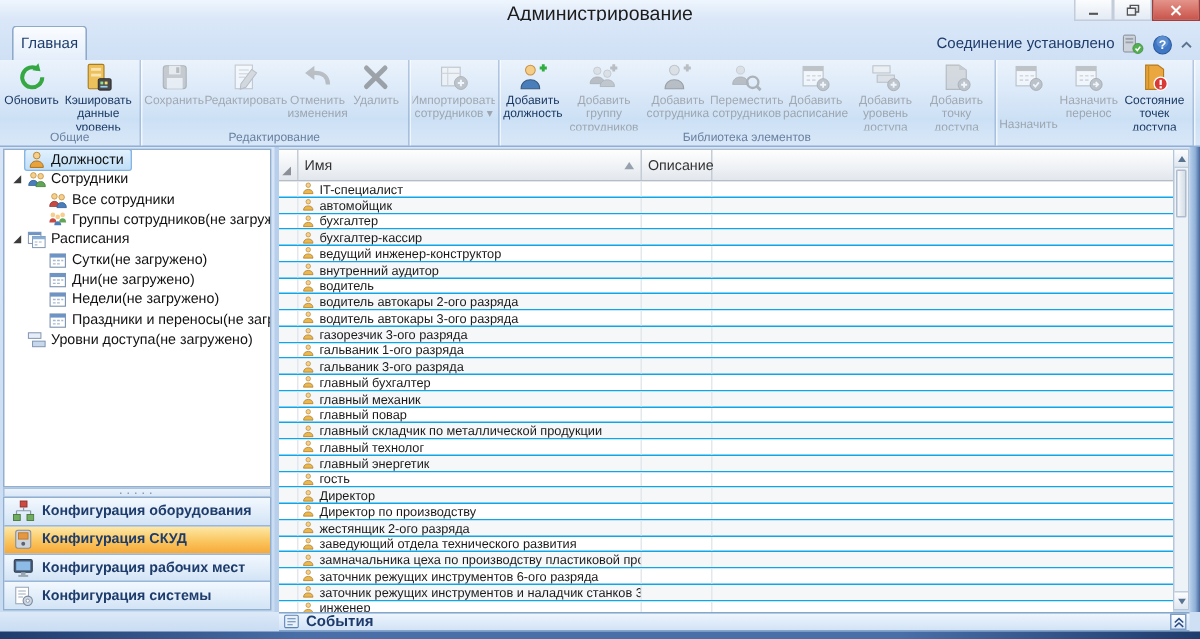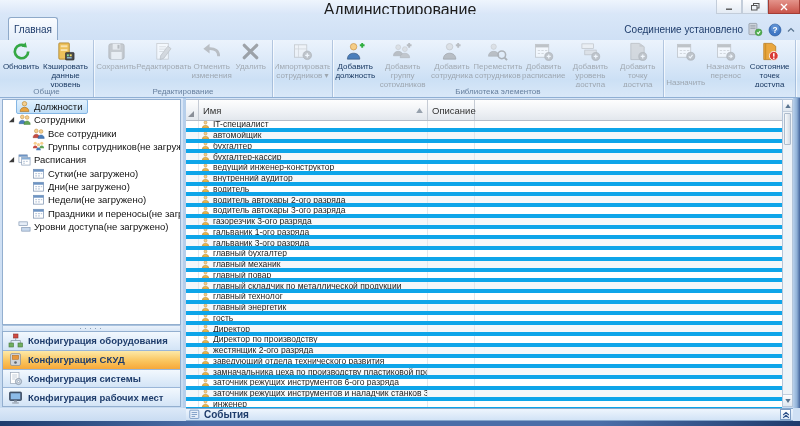--- a/index.html
+++ b/index.html
@@ -1,21 +1,21 @@
 <!DOCTYPE html>
 <html><head>
 <meta charset="utf-8">
 <style>
   html,body{margin:0;padding:0;}
   body{width:800px;height:426px;overflow:hidden;position:relative;
        font-family:"Liberation Sans",sans-serif;background:#cfe0f4;}
   .abs{position:absolute;}
   
   .titlebar{left:0;top:0;width:800px;height:14px;background:linear-gradient(#eef5fd,#d9e6f8);}
-  .title{left:0;right:0;top:1px;text-align:center;font-size:16px;color:#1c1c1c;}
+  .title{left:0;right:0;top:1px;text-align:center;font-size:13px;color:#1c1c1c;}
   .win-controls{right:0;top:0;display:flex;}
   .win-btn{width:24px;height:13px;display:flex;align-items:center;justify-content:center;
            background:linear-gradient(#fbfcfe,#e4ebf4);border:1px solid #c3cdda;border-top:none;}
   .win-btn.close{width:30px;background:linear-gradient(#e4948b,#c9544a);border-color:#a33d35;}
   
   .tabrow{left:0;top:14px;width:800px;height:26px;background:linear-gradient(#d9e7f8,#cfe0f5);}
   .tab{left:8px;top:3px;width:48px;height:22px;background:linear-gradient(#fafcff,#e4eefa);
        border:1px solid #8ea9c9;border-bottom:none;border-radius:3px 3px 0 0;
        display:flex;align-items:center;justify-content:center;font-size:10px;color:#1e3c6b;}
   .conn{right:5px;top:8px;display:flex;align-items:center;gap:5px;}
@@ -62,21 +62,21 @@
   .ghead{left:0;top:0;right:0;height:21px;display:flex;
          background:linear-gradient(#fefefe,#eef1f5 60%,#e2e7ed);border-bottom:1px solid #b6bdc7;box-sizing:border-box;}
   .hc{border-right:1px solid #c6ccd5;display:flex;align-items:center;padding:0 4px;font-size:9.5px;color:#333;box-sizing:border-box;}
   .hc-ind{width:13px;padding:0;position:relative;}
   .hc-ind svg{position:absolute;left:2px;bottom:3px;width:6px;height:6px;}
   .hc-name{width:229px;justify-content:space-between;}
   .hc-desc{width:47px;}
   .hc-fill{flex:1;border-right:none;}
   .sortglyph{display:inline-flex;}
   .gbody{left:0;top:21px;right:0;bottom:0;overflow:hidden;position:absolute;}
-  .grow{display:flex;height:10.75px;align-items:center;border-bottom:4px solid #0ea5e9;
+  .grow{display:flex;height:10.75px;align-items:center;border-bottom:1px solid #0ea5e9;
         font-size:8.5px;color:#1a1a1a;box-sizing:border-box;background:#fff;}
   .grow:nth-child(even){background:#f5f7f9;}
   .c-ind{width:13px;height:100%;border-right:1px solid #e4e7ec;box-sizing:border-box;flex:none;}
   .c-name{width:229px;height:100%;display:flex;align-items:center;gap:3px;padding-left:2px;
           border-right:1px solid #e4e7ec;box-sizing:border-box;flex:none;overflow:hidden;white-space:nowrap;}
   .picon{width:9px;height:9px;flex:none;display:inline-flex;}
   .picon svg{width:100%;height:100%;}
   .c-desc{width:47px;height:100%;border-right:1px solid #e4e7ec;box-sizing:border-box;flex:none;}
   .c-fill{flex:1;}
   
@@ -531,38 +531,38 @@
             <rect x="2.5" y="1.5" width="10" height="12" rx="1.5" fill="#cfd4db" stroke="#858c96" stroke-width=".7"></rect>
             <rect x="4.3" y="3.2" width="6.4" height="4.2" fill="#e7973f" stroke="#b06e1f" stroke-width=".5"></rect>
             <circle cx="7.5" cy="10.5" r="1.3" fill="#5b6470"></circle>
           </svg>
         </span>
         <span>Конфигурация СКУД</span>
       </div>
       <div class="nav-item">
         <span class="nicon">
           <svg viewBox="0 0 15 15">
+            <rect x="1.5" y="2" width="12" height="8.5" rx="1" fill="#4a5d77" stroke="#2c3c52" stroke-width=".7"></rect>
+            <rect x="2.8" y="3.3" width="9.4" height="5.9" fill="#8cbbe8"></rect>
+            <rect x="6" y="10.5" width="3" height="1.8" fill="#9aa5b2"></rect>
+            <rect x="4.2" y="12.3" width="6.6" height="1.3" fill="#9aa5b2"></rect>
+          </svg>
+        </span>
+        <span>Конфигурация рабочих мест</span>
+      </div>
+      <div class="nav-item">
+        <span class="nicon">
+          <svg viewBox="0 0 15 15">
             <rect x="2.5" y="1.5" width="8.5" height="11" fill="#fff" stroke="#9aa7b8" stroke-width=".7"></rect>
             <path d="M4.2 4h5M4.2 6h5M4.2 8h3.2" stroke="#bcc7d4" stroke-width=".9"></path>
             <circle cx="10.5" cy="10.5" r="3.1" fill="#cbd6e4" stroke="#7d8a9a" stroke-width=".7"></circle>
             <circle cx="10.5" cy="10.5" r="1.1" fill="#fff" stroke="#7d8a9a" stroke-width=".5"></circle>
           </svg>
         </span>
         <span>Конфигурация системы</span>
-      </div>
-      <div class="nav-item">
-        <span class="nicon">
-          <svg viewBox="0 0 15 15">
-            <rect x="1.5" y="2" width="12" height="8.5" rx="1" fill="#4a5d77" stroke="#2c3c52" stroke-width=".7"></rect>
-            <rect x="2.8" y="3.3" width="9.4" height="5.9" fill="#8cbbe8"></rect>
-            <rect x="6" y="10.5" width="3" height="1.8" fill="#9aa5b2"></rect>
-            <rect x="4.2" y="12.3" width="6.6" height="1.3" fill="#9aa5b2"></rect>
-          </svg>
-        </span>
-        <span>Конфигурация рабочих мест</span>
       </div>
     </div>
   <div class="abs vsplit"></div>
 
   <div class="abs grid">
     <div class="abs ghead">
       <div class="hc hc-ind">
         <svg viewBox="0 0 8 8">
             <polygon points="0,8 8,8 8,0" fill="#8a8f98"></polygon>
           </svg>

